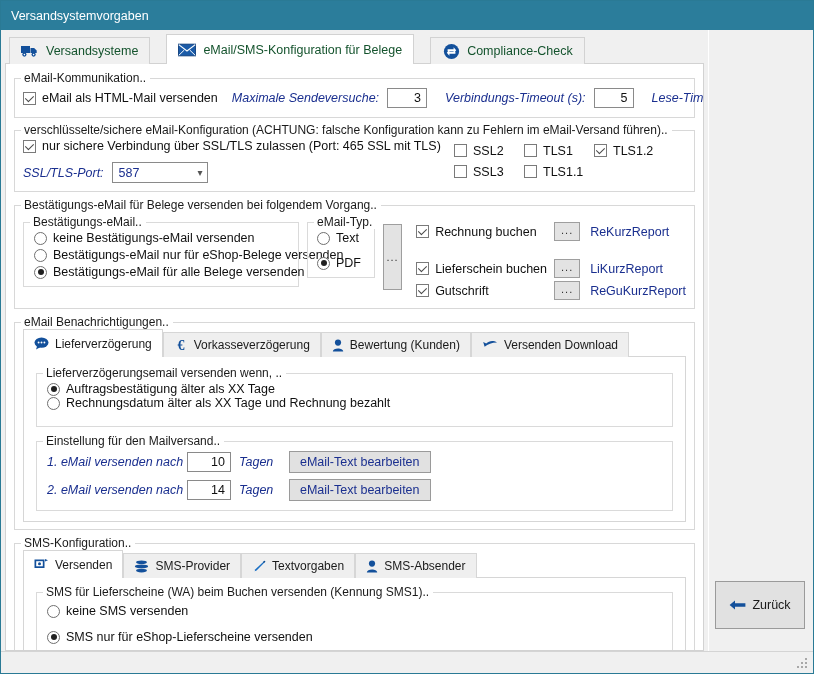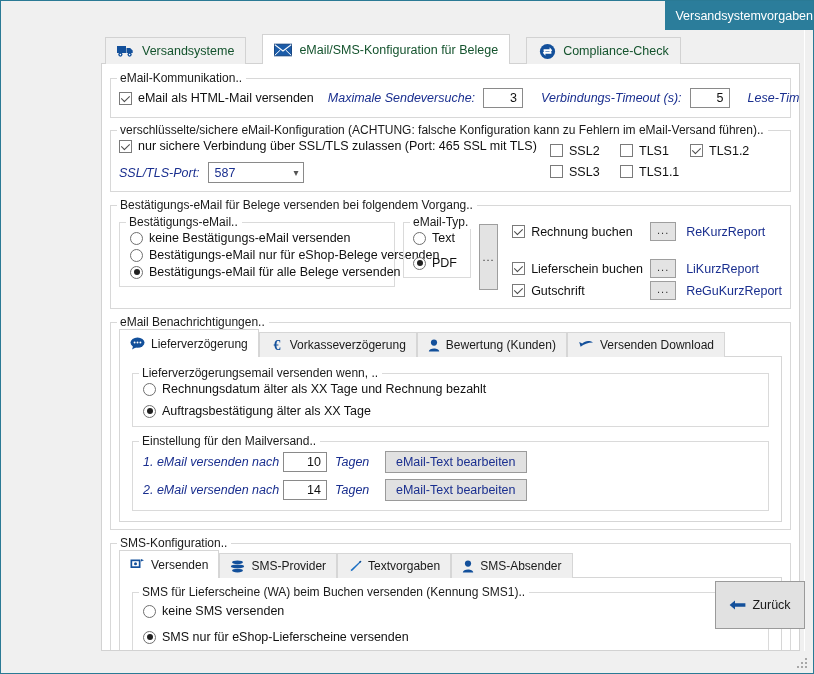--- a/index.html
+++ b/index.html
@@ -9,21 +9,21 @@
     overflow: hidden;
     font-family: "Liberation Sans", sans-serif;
     font-size: 12px;
     background: #ffffff;
   }
   #window {
     position: relative;
     width: 814px; height: 674px;
     background: #f0f0f0;
     border: 1px solid #2a7a95;
-    display: flex; flex-direction: column; align-items: flex-end;
+    display: flex; flex-direction: column;
   }
   
   #titlebar {
     height: 29px;
     background: #2b7d9b;
     color: #ffffff;
     display: flex; align-items: center;
     padding-left: 10px;
     font-size: 12.5px;
     flex: 0 0 auto;
@@ -469,27 +469,27 @@
                 </svg>
               </span>
               <span>Versenden Download</span>
             </div>
           </div>
 
           <div class="ipanel" style="padding-top:10px; padding-bottom:10px;">
 
             <div class="grp nested" style="margin:6px 4px 0 4px; padding:8px 10px 8px 10px;">
               <div class="cap">Lieferverzögerungsemail versenden wenn, ..</div>
+              <div class="rbrow">
+                <span class="rb on"></span>
+                <span class="txt">Auftragsbestätigung älter als XX Tage</span>
+              </div>
               <div class="rbrow" style="margin-bottom:8px;">
                 <span class="rb"></span>
                 <span class="txt">Rechnungsdatum älter als XX Tage und Rechnung bezahlt</span>
-              </div>
-              <div class="rbrow">
-                <span class="rb on"></span>
-                <span class="txt">Auftragsbestätigung älter als XX Tage</span>
               </div>
             </div>
 
             <div class="grp nested" style="margin:14px 4px 0 4px; padding:9px 10px 9px 10px;">
               <div class="cap">Einstellung für den Mailversand..</div>
               <div class="row" style="margin-bottom:6px;">
                 <span class="lbl" style="width:140px;">1. eMail versenden nach</span>
                 <span class="numbox" style="width:44px;">10</span>
                 <span class="lbl" style="margin-left:8px; width:46px;">Tagen</span>
                 <span class="btn" style="margin-left:4px;">eMail-Text bearbeiten</span>

